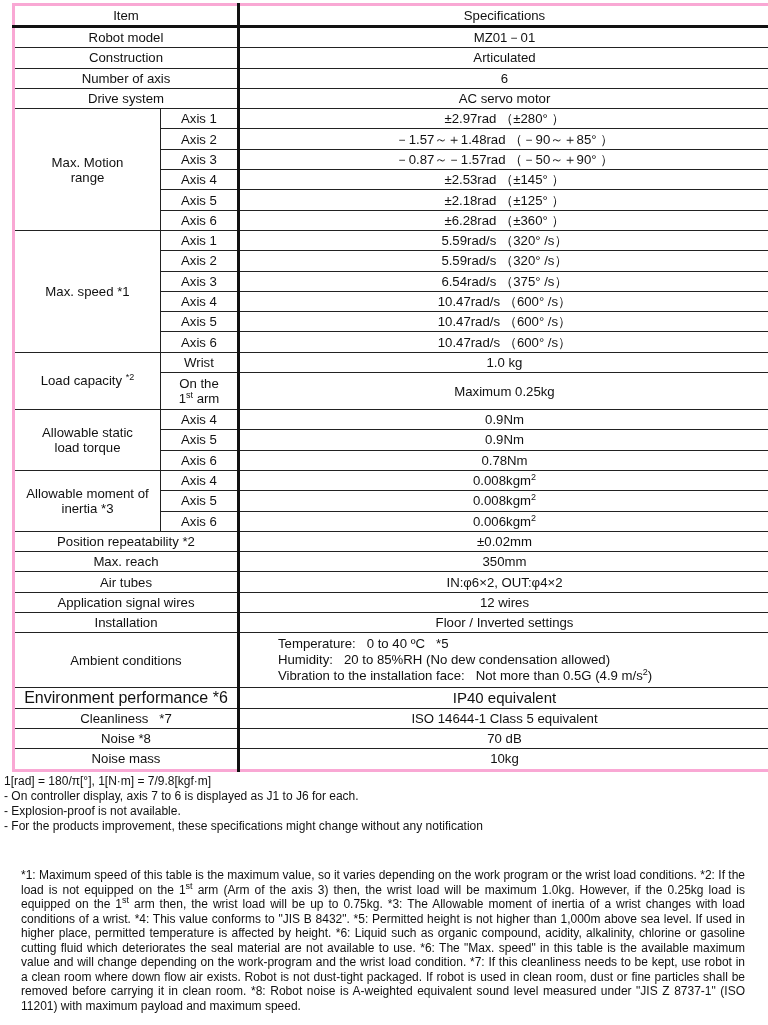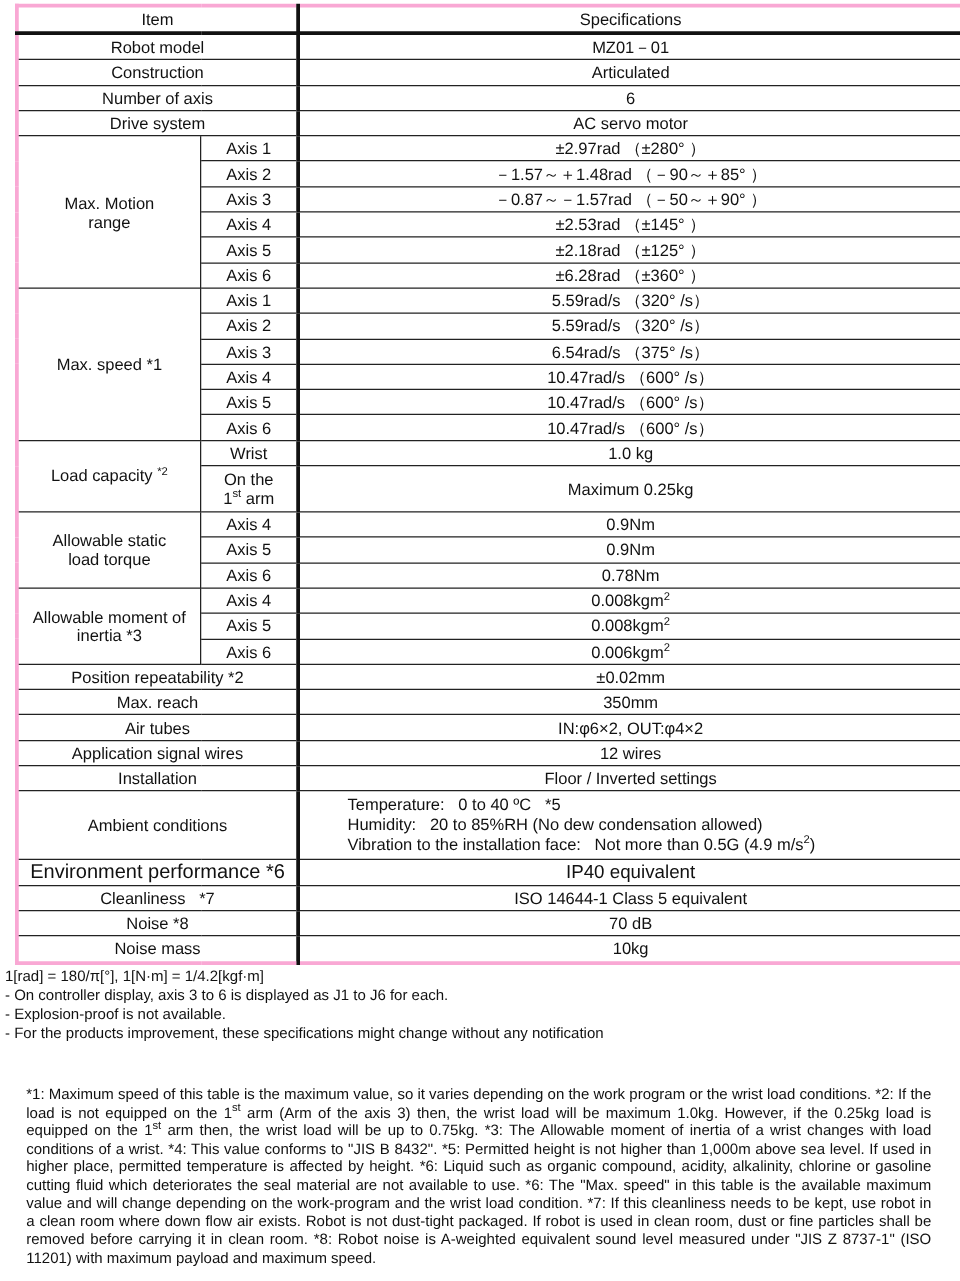--- a/index.html
+++ b/index.html
@@ -208,22 +208,22 @@
     <td>70 dB</td>
   </tr>
   <tr>
     <td colspan="2" class="thick-r">Noise mass</td>
     <td>10kg</td>
   </tr>
 </tbody>
     </table>
 
 <div class="notes">
-  <p>1[rad] = 180/π[°], 1[N·m] = 1/4.2[kgf·m]</p>
-  <p>- On controller display, axis 3 to 6 is displayed as J1 to J6 for each.</p>
+  <p>1[rad] = 180/π[°], 1[N·m] = 7/9.8[kgf·m]</p>
+  <p>- On controller display, axis 7 to 6 is displayed as J1 to J6 for each.</p>
   <p>- Explosion-proof is not available.</p>
   <p>- For the products improvement, these specifications might change without any notification</p>
 </div>
 
 <div class="footnotes">
   <p><span>*1: Maximum speed of this table is the maximum value, so it varies depending on the work program or the wrist load conditions. *2: If the load is not equipped on the 1</span><span class="sub">st</span><span> arm (Arm of the axis 3) then, the wrist load will be maximum 1.0kg. However, if the 0.25kg load is equipped on the 1</span><span class="sub">st</span><span> arm then, the wrist load will be up to 0.75kg.   *3: The Allowable moment of inertia of a wrist changes with load conditions of a wrist.   *4: This value conforms to "JIS B 8432".   *5: Permitted height is not higher than 1,000m above sea level. If used in higher place, permitted temperature is affected by height.   *6: Liquid such as organic compound, acidity, alkalinity, chlorine or gasoline cutting fluid which deteriorates the seal material are not available to use. *6: The "Max. speed" in this table is the available maximum value and will change depending on the work-program and the wrist load condition. *7: If this cleanliness needs to be kept, use robot in a clean room where down flow air exists. Robot is not dust-tight packaged. If robot is used in clean room, dust or fine particles shall be removed before carrying it in clean room. *8: Robot noise is A-weighted equivalent sound level measured under "JIS Z 8737-1" (ISO 11201) with maximum payload and maximum speed.</span></p>
 </div>
 </div>
 
 </body></html>

